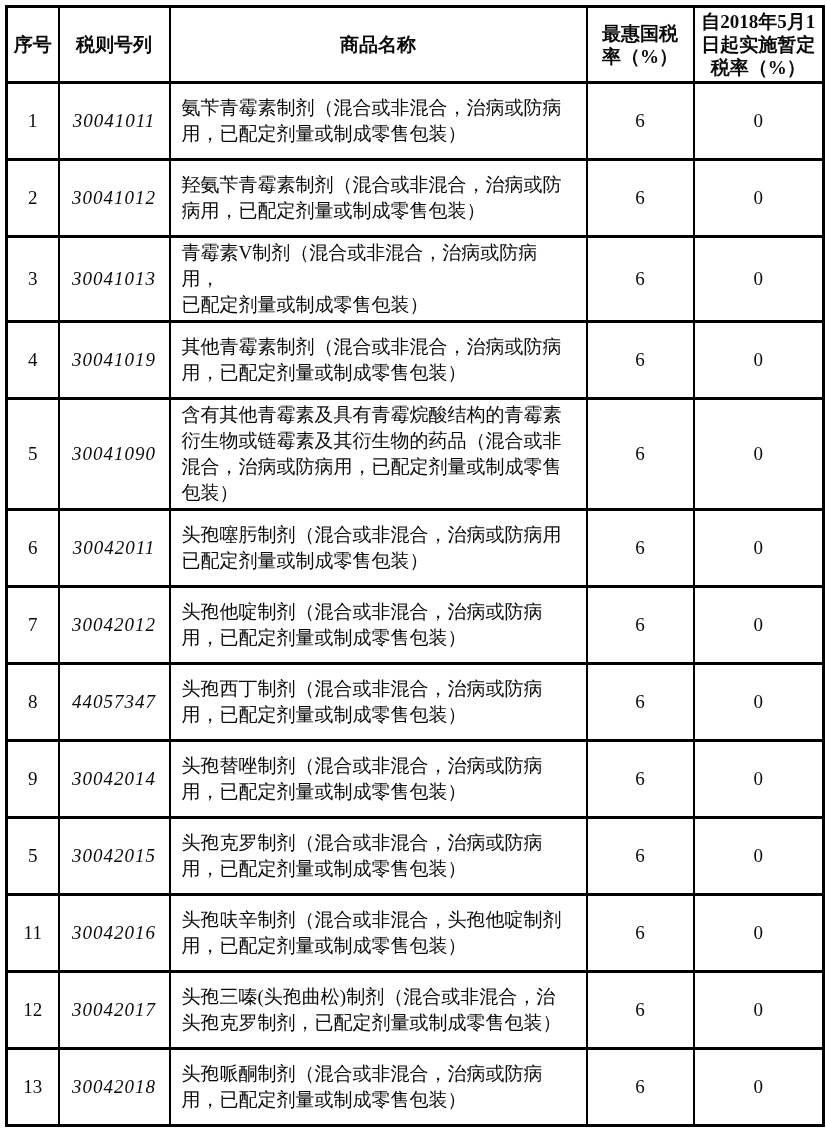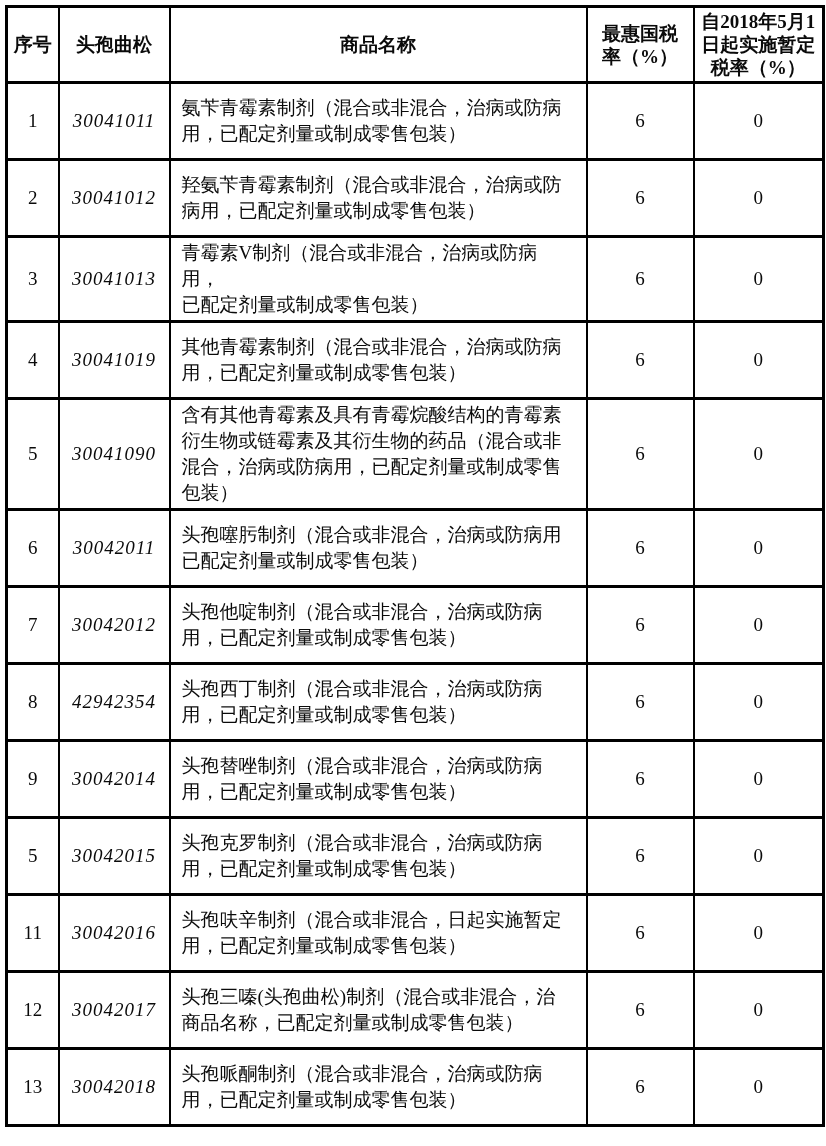--- a/index.html
+++ b/index.html
@@ -76,21 +76,21 @@
     <colgroup>
       <col class="c-index">
       <col class="c-code">
       <col class="c-name">
       <col class="c-mfn">
       <col class="c-provisional">
     </colgroup>
     <thead>
       <tr>
         <th>序号</th>
-        <th>头孢曲松</th>
+        <th>税则号列</th>
         <th>商品名称</th>
         <th>最惠国税
 率（%）</th>
         <th>自2018年5月1
 日起实施暂定
 税率（%）</th>
       </tr>
     </thead>
     <tbody>
         <tr>
@@ -146,21 +146,21 @@
         <tr>
     <td class="cell-index">7</td>
     <td class="cell-code">30042012</td>
     <td class="cell-name">头孢他啶制剂（混合或非混合，治病或防病
 用，已配定剂量或制成零售包装）</td>
     <td class="cell-mfn">6</td>
     <td class="cell-provisional">0</td>
   </tr>
         <tr>
     <td class="cell-index">8</td>
-    <td class="cell-code">42942354</td>
+    <td class="cell-code">44057347</td>
     <td class="cell-name">头孢西丁制剂（混合或非混合，治病或防病
 用，已配定剂量或制成零售包装）</td>
     <td class="cell-mfn">6</td>
     <td class="cell-provisional">0</td>
   </tr>
         <tr>
     <td class="cell-index">9</td>
     <td class="cell-code">30042014</td>
     <td class="cell-name">头孢替唑制剂（混合或非混合，治病或防病
 用，已配定剂量或制成零售包装）</td>
@@ -171,30 +171,30 @@
     <td class="cell-index">5</td>
     <td class="cell-code">30042015</td>
     <td class="cell-name">头孢克罗制剂（混合或非混合，治病或防病
 用，已配定剂量或制成零售包装）</td>
     <td class="cell-mfn">6</td>
     <td class="cell-provisional">0</td>
   </tr>
         <tr>
     <td class="cell-index">11</td>
     <td class="cell-code">30042016</td>
-    <td class="cell-name">头孢呋辛制剂（混合或非混合，日起实施暂定
+    <td class="cell-name">头孢呋辛制剂（混合或非混合，头孢他啶制剂
 用，已配定剂量或制成零售包装）</td>
     <td class="cell-mfn">6</td>
     <td class="cell-provisional">0</td>
   </tr>
         <tr>
     <td class="cell-index">12</td>
     <td class="cell-code">30042017</td>
     <td class="cell-name">头孢三嗪(头孢曲松)制剂（混合或非混合，治
-商品名称，已配定剂量或制成零售包装）</td>
+头孢克罗制剂，已配定剂量或制成零售包装）</td>
     <td class="cell-mfn">6</td>
     <td class="cell-provisional">0</td>
   </tr>
         <tr>
     <td class="cell-index">13</td>
     <td class="cell-code">30042018</td>
     <td class="cell-name">头孢哌酮制剂（混合或非混合，治病或防病
 用，已配定剂量或制成零售包装）</td>
     <td class="cell-mfn">6</td>
     <td class="cell-provisional">0</td>

